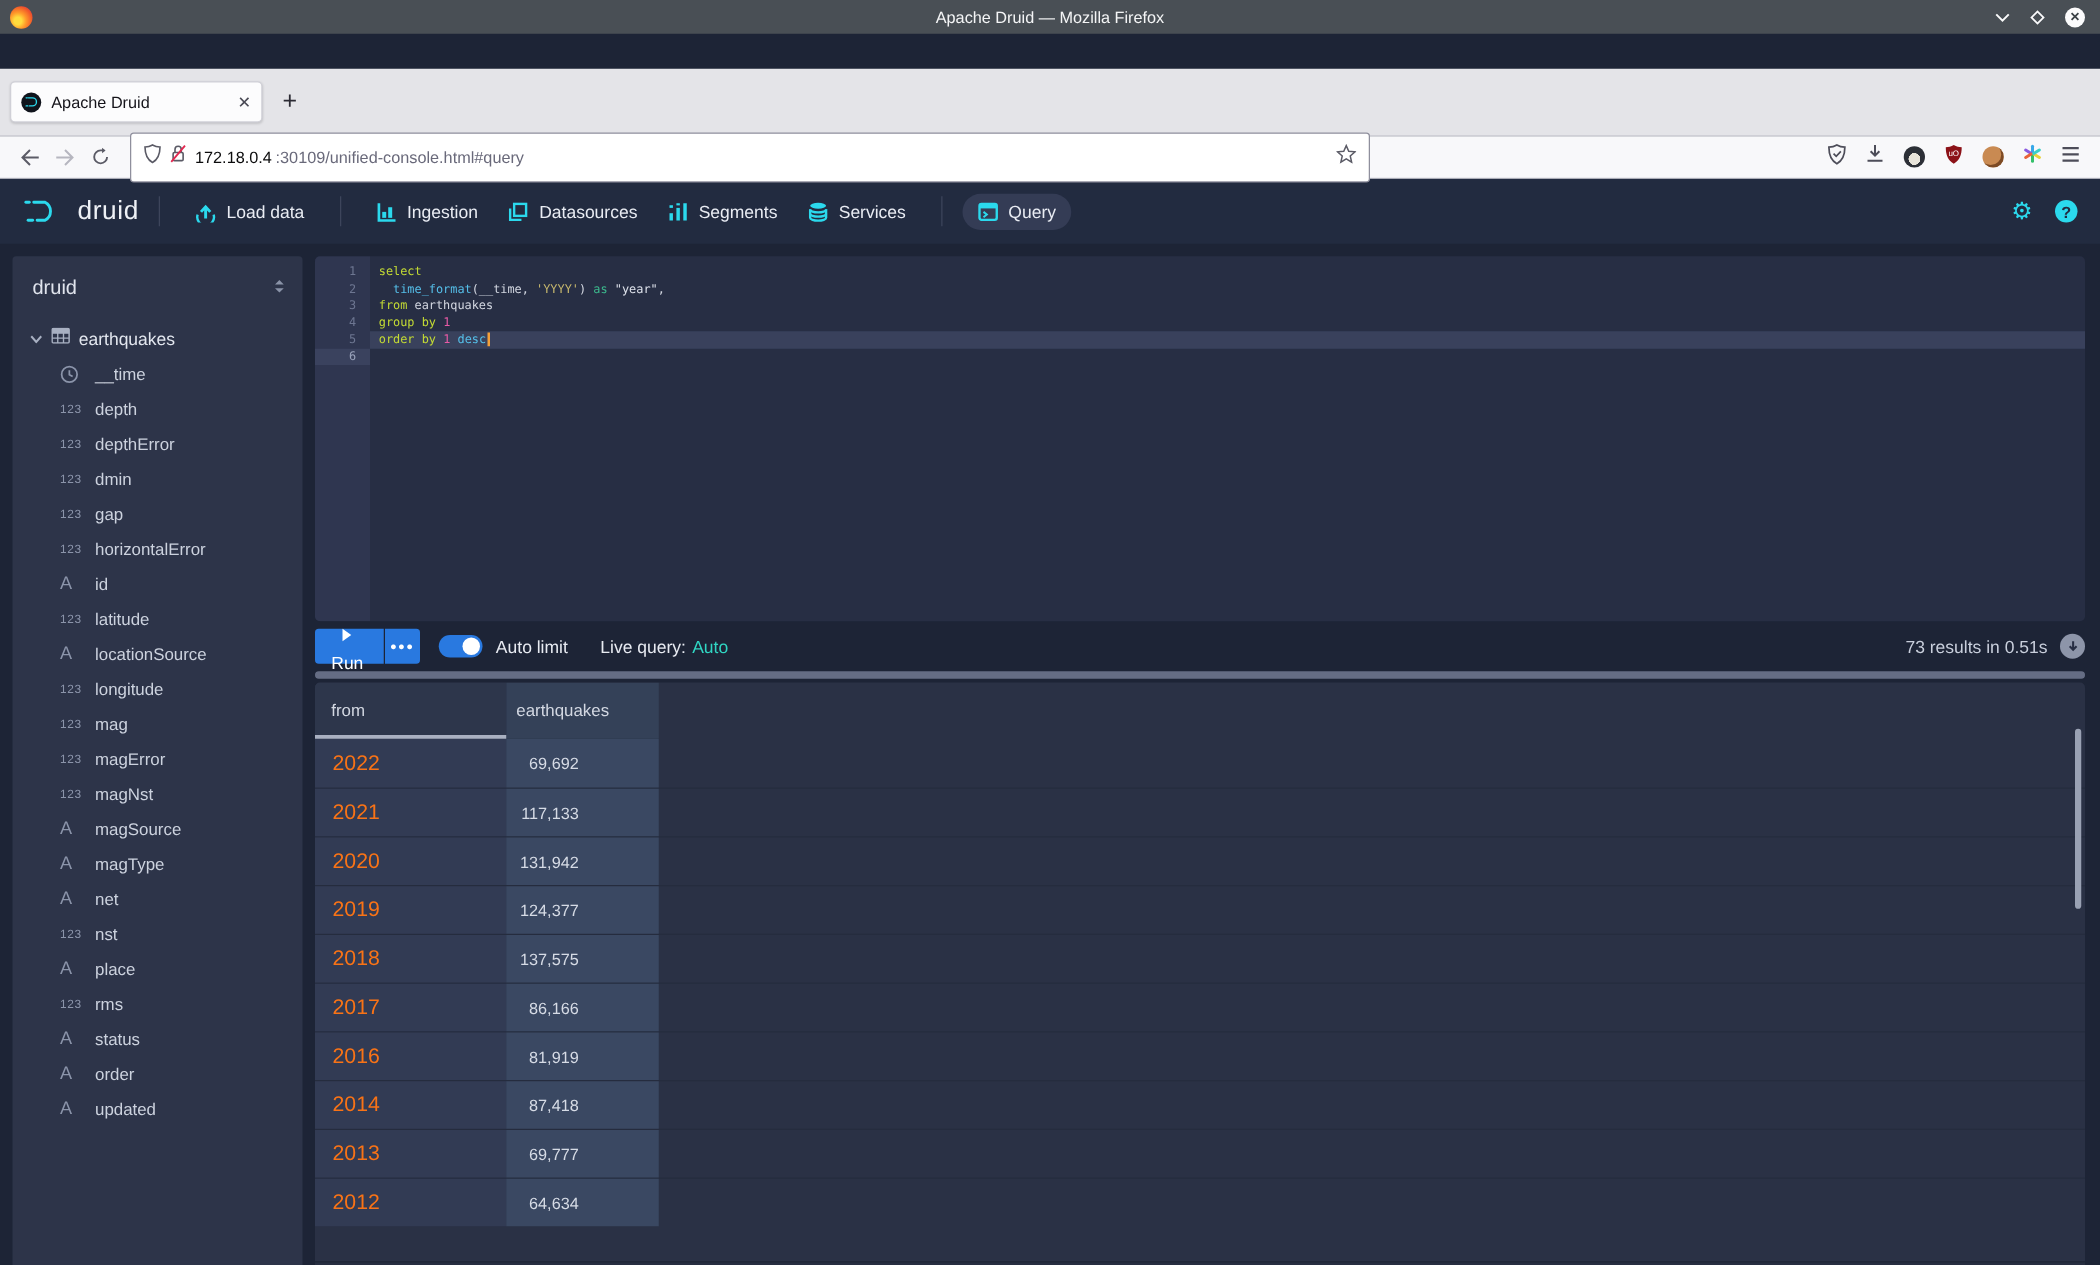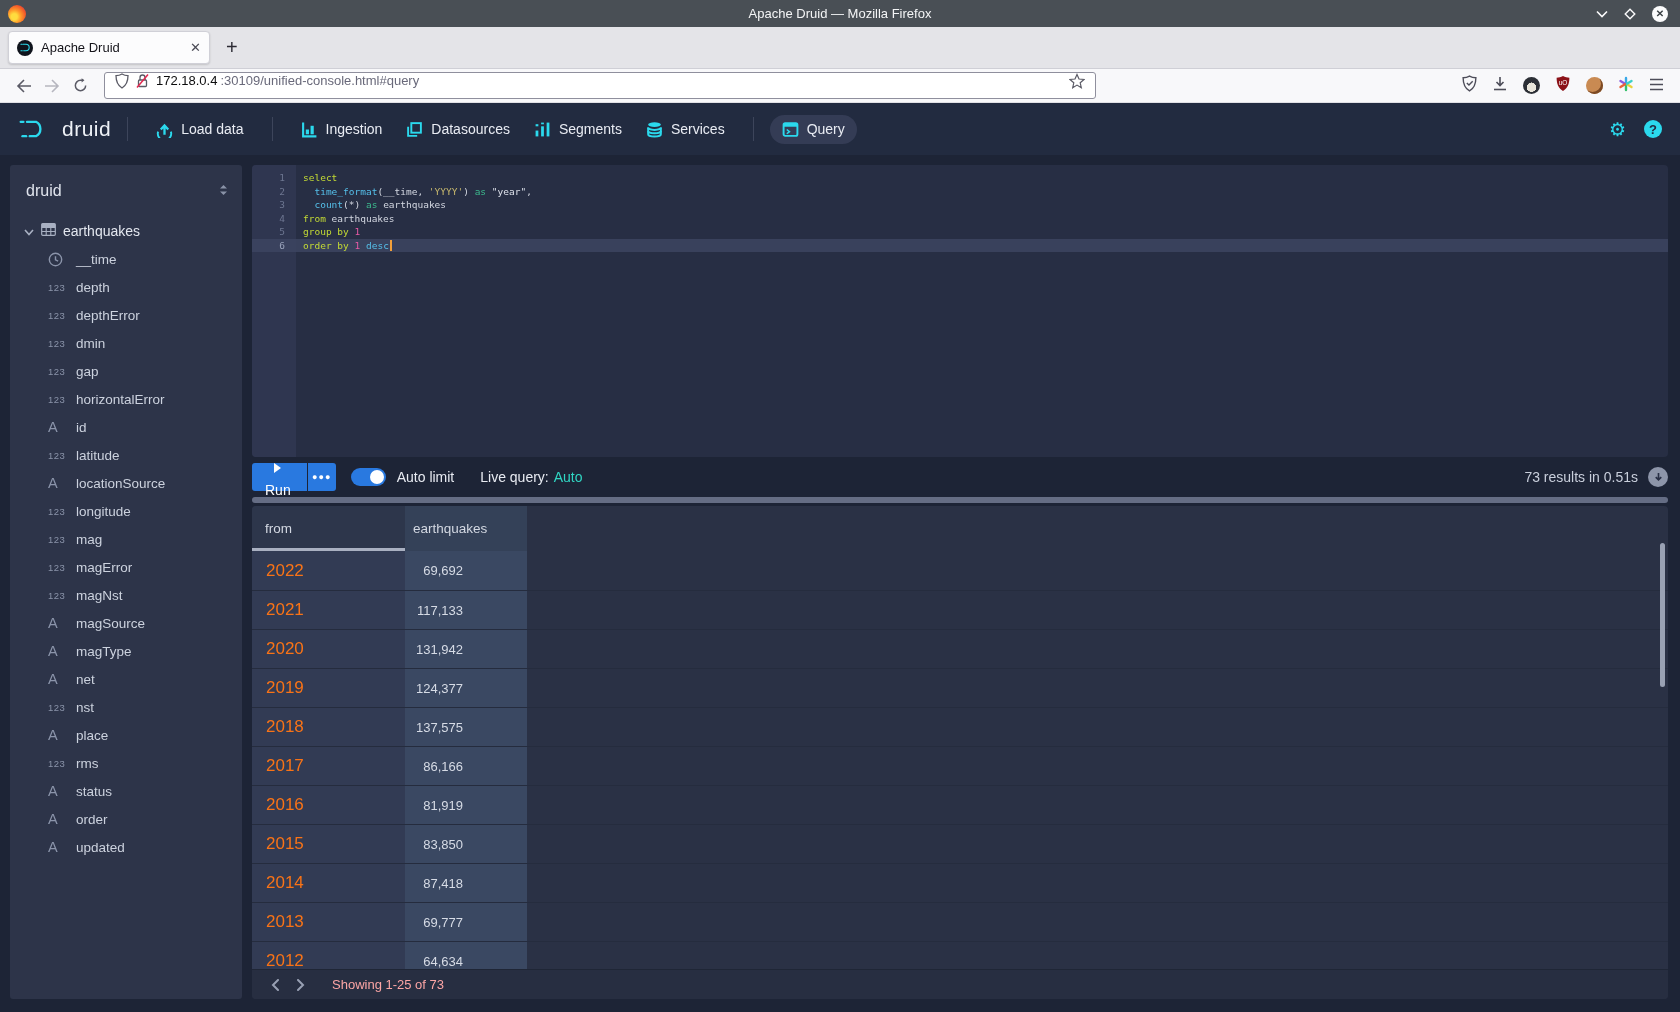--- a/index.html
+++ b/index.html
@@ -8,33 +8,33 @@
 
   
   .titlebar { height:27px; background:#494f55; position:relative; display:flex; align-items:center; }
   .ff-logo { width:18px; height:18px; border-radius:50%; margin-left:8px;
     background:radial-gradient(circle at 35% 65%, #ffdc3e 0 18%, #ff9a2a 40%, #f0552a 70%, #b5246d 100%); }
   .win-title { position:absolute; left:0; right:0; text-align:center; color:#f4f5f6; font-size:13px; }
   .win-controls { margin-left:auto; display:flex; align-items:center; gap:16px; padding-right:12px; z-index:2; }
   .win-controls svg { display:block; }
   .close-circle { width:16px; height:16px; background:#fbfbfc; border-radius:50%; display:flex; align-items:center; justify-content:center; color:#3a4045; font-size:10px; font-weight:bold; }
 
-  .tabbar { height:42px; background:#e4e4e8; display:flex; align-items:center; border-bottom:1px solid #cfcfd6; }
+  .tabbar { height:54px; background:#e4e4e8; display:flex; align-items:center; border-bottom:1px solid #cfcfd6;margin-top:28px; }
   .tab { margin-left:8px; width:202px; height:33px; background:#fcfcfd; border:1px solid #d0d0d7; border-radius:4px;
     box-shadow:0 1px 2px rgba(0,0,0,.15); display:flex; align-items:center; padding:0 8px; gap:8px; }
   .favicon { width:16px; height:16px; border-radius:50%; background:#10141c; display:flex; align-items:center; justify-content:center; flex:none; }
   .tab-title { font-size:13px; color:#15141a; flex:1; white-space:nowrap; overflow:hidden; }
   .tab-close { color:#4a4a55; font-size:13px; }
   .newtab-btn { margin-left:16px; font-size:20px; color:#2b2a33; font-weight:300; }
 
   .toolbar { height:34px; background:#f8f8fa; display:flex; align-items:center; padding:0 10px; border-bottom:1px solid #e0e0e5; }
   .nav-btn { width:28px; display:flex; justify-content:center; color:#5b5b66; }
   .nav-btn.disabled { color:#b6b6bf; }
-  .urlbar { margin-left:10px; width:992px; height:27px; background:#ffffff; border:1px solid #8f8f9d; border-radius:3px;
-    display:flex; align-items:flex-start; padding:0 10px; gap:7px; }
+  .urlbar { margin-left:10px; width:992px; height:40px; background:#ffffff; border:1px solid #8f8f9d; border-radius:3px;
+    display:flex; align-items:center; padding:0 10px; gap:7px; }
   .url-host { font-size:13px; color:#0c0c0d; }
   .url-path { font-size:13px; color:#69697a; flex:1; margin-left:-4px; }
   .tb-icons { margin-left:auto; display:flex; align-items:center; gap:15px; padding-right:6px; color:#4d4d59; }
   .ext-dot { width:17px; height:17px; border-radius:50%; }
 
   
   .druid-header { height:52px; background:#222b40; display:flex; align-items:center; padding:0 18px; }
   .brand { display:flex; align-items:center; gap:8px; }
   .brand-name { font-size:21px; color:#eef1f6; letter-spacing:.5px; }
   .hsep { width:1px; height:24px; background:#3d455b; margin:0 16px; }
@@ -431,21 +431,20 @@
           <div class="gline">1</div>
           <div class="gline">2</div>
           <div class="gline">3</div>
           <div class="gline">4</div>
           <div class="gline">5</div>
           <div class="gline active">6</div>
         </div>
       <div class="code" id="code">
           <div class="cline"><span class="tok-kw">select</span></div>
           <div class="cline"><span class="tok-pl">  </span><span class="tok-fn">time_format</span><span class="tok-pl">(__time, </span><span class="tok-str">'YYYY'</span><span class="tok-pl">) </span><span class="tok-op">as</span><span class="tok-pl"> </span><span class="tok-qid">"year"</span><span class="tok-pl">,</span></div>
-          <div class="cline"><span class="tok-pl">  </span><span class="tok-fn">count</span><span class="tok-pl">(*) </span><span class="tok-op">as</span><span class="tok-pl"> earthquakes</span></div>
           <div class="cline"><span class="tok-kw">from</span><span class="tok-pl"> earthquakes</span></div>
           <div class="cline"><span class="tok-kw">group</span><span class="tok-pl"> </span><span class="tok-kw">by</span><span class="tok-pl"> </span><span class="tok-num">1</span></div>
           <div class="cline active"><span class="tok-kw">order</span><span class="tok-pl"> </span><span class="tok-kw">by</span><span class="tok-pl"> </span><span class="tok-num">1</span><span class="tok-pl"> </span><span class="tok-fn">desc</span><span class="cursor"></span></div>
         </div>
     </div>
 
     <div class="runbar">
       <button class="btn-run">
         <span class="play-tri"></span>
         <span>Run</span>
@@ -501,24 +500,20 @@
             <div class="rc1">2018</div>
             <div class="rc2">137,575</div>
           </div>
           <div class="rrow">
             <div class="rc1">2017</div>
             <div class="rc2">86,166</div>
           </div>
           <div class="rrow">
             <div class="rc1">2016</div>
             <div class="rc2">81,919</div>
-          </div>
-          <div class="rrow">
-            <div class="rc1">2015</div>
-            <div class="rc2">83,850</div>
           </div>
           <div class="rrow">
             <div class="rc1">2014</div>
             <div class="rc2">87,418</div>
           </div>
           <div class="rrow">
             <div class="rc1">2013</div>
             <div class="rc2">69,777</div>
           </div>
           <div class="rrow">

